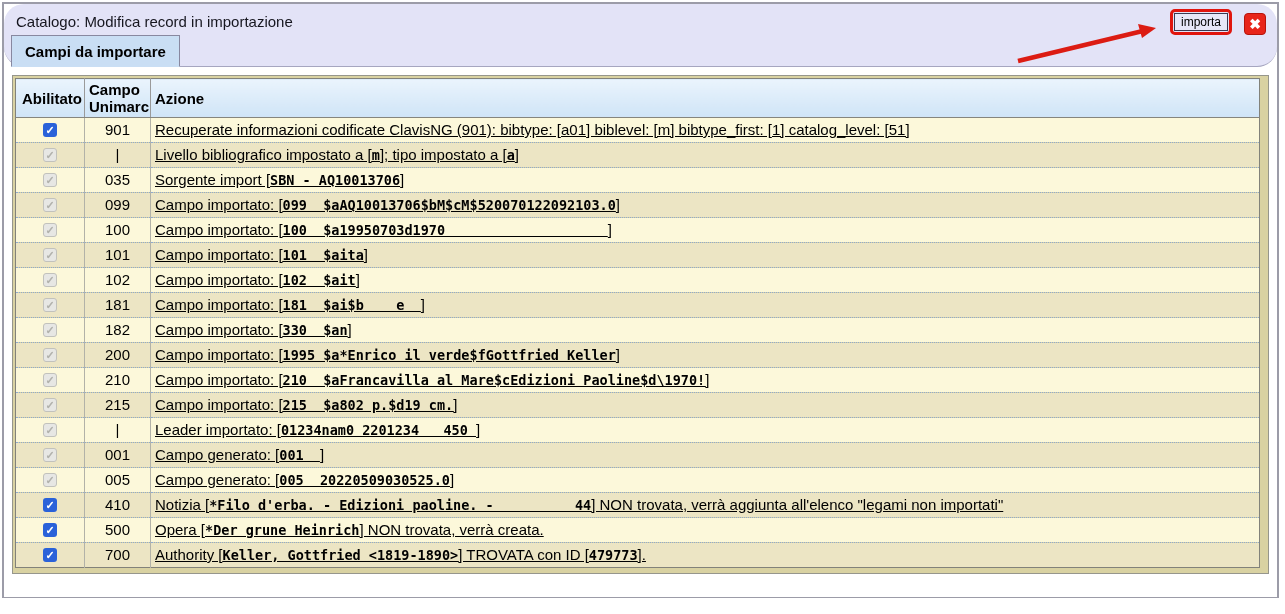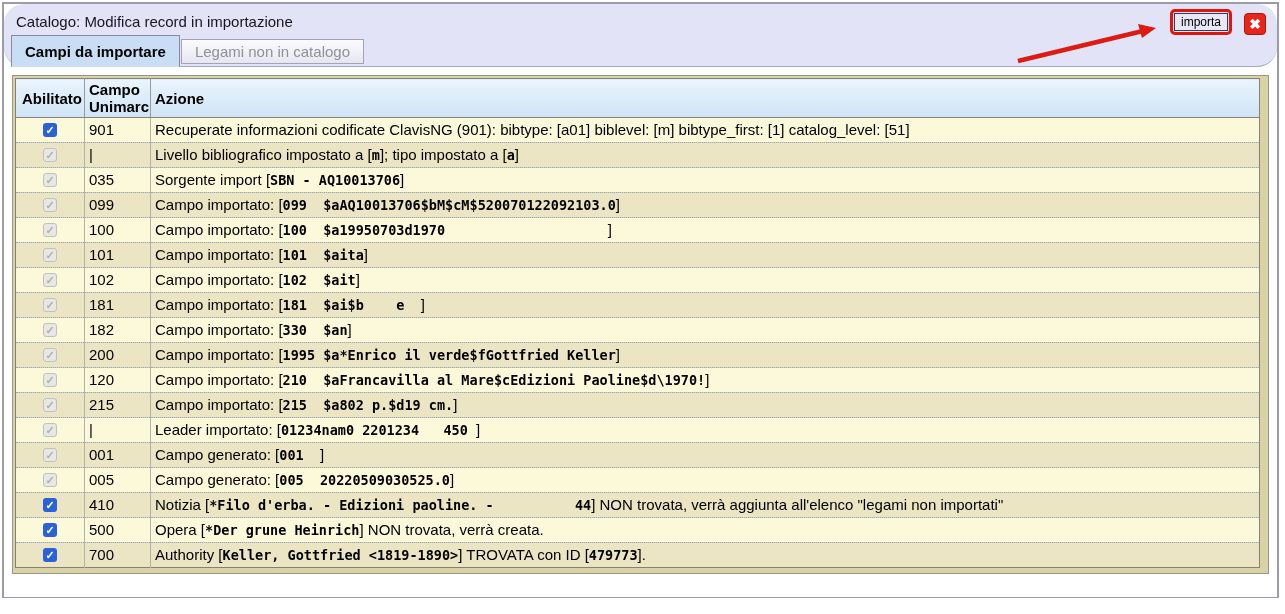--- a/index.html
+++ b/index.html
@@ -60,26 +60,26 @@
     padding:2px 4px; height:39px; vertical-align:middle;
     border-right:1px solid #9a9a9a; border-bottom:1px solid #85857d;
   }
   .grid th:last-child { border-right:none; }
   .grid th.hdr-abilitato { padding-left:6px;margin-left:32px; }
   .grid td {
     font-size:15px; color:#000; height:25px; line-height:24px; padding:0 4px;
     vertical-align:middle; white-space:nowrap; overflow:hidden;
     border-right:1px solid #b2b2a8;
   }
-  .grid td:last-child { border-right:none; }
+  .grid td:last-child { border-right:none;text-decoration:underline; }
   .grid tbody tr + tr td { border-top:1px dotted #8fa9d0; }
   tr.light td { background:#fcf8da; }
   tr.dark  td { background:#ece5c4; }
   td.cb-cell { text-align:center; }
-  td.campo-cell { }
+  td.campo-cell { text-align:center; }
   .mono { font-family:"DejaVu Sans Mono", monospace; font-weight:bold; font-size:13.5px; white-space:pre; }
   
   .cb { display:inline-block; width:14px; height:14px; border-radius:3px; vertical-align:middle; margin-top:-2px; }
   .cb .g { display:block; font-size:11px; line-height:14px; font-weight:bold; text-align:center; }
   .cb.on  { background:#2a62d9; }
   .cb.on .g { color:#ffffff; }
   .cb.off { background:#e7e7e4; border:1px solid #c2c2bc; }
   .cb.off .g { color:#b2b2ac; line-height:12px; }
 </style>
 </head>
@@ -96,21 +96,20 @@
     </svg>
 
     <span class="anno-box">
       <button class="importa-btn">importa</button>
     </span>
 
     <div class="close-btn">✖</div>
 
     <div class="tabs">
       <div class="tab active">Campi da importare</div>
-      <div class="tab">Legami non in catalogo</div>
     </div>
   </div>
 
   <div class="content">
     <div class="grid-wrap">
       <table class="grid">
         <colgroup>
             <col class="c1">
             <col class="c2">
             <col>
@@ -168,21 +167,21 @@
               <td class="campo-cell">182</td>
               <td><span>Campo importato: [</span><span class="mono">330  $an</span><span>]</span></td>
             </tr>
             <tr class="dark">
               <td class="cb-cell"><span class="cb off"><span class="g">✓</span></span></td>
               <td class="campo-cell">200</td>
               <td><span>Campo importato: [</span><span class="mono">1995 $a*Enrico il verde$fGottfried Keller</span><span>]</span></td>
             </tr>
             <tr class="light">
               <td class="cb-cell"><span class="cb off"><span class="g">✓</span></span></td>
-              <td class="campo-cell">120</td>
+              <td class="campo-cell">210</td>
               <td><span>Campo importato: [</span><span class="mono">210  $aFrancavilla al Mare$cEdizioni Paoline$d\1970!</span><span>]</span></td>
             </tr>
             <tr class="dark">
               <td class="cb-cell"><span class="cb off"><span class="g">✓</span></span></td>
               <td class="campo-cell">215</td>
               <td><span>Campo importato: [</span><span class="mono">215  $a802 p.$d19 cm.</span><span>]</span></td>
             </tr>
             <tr class="light">
               <td class="cb-cell"><span class="cb off"><span class="g">✓</span></span></td>
               <td class="campo-cell">|</td>

